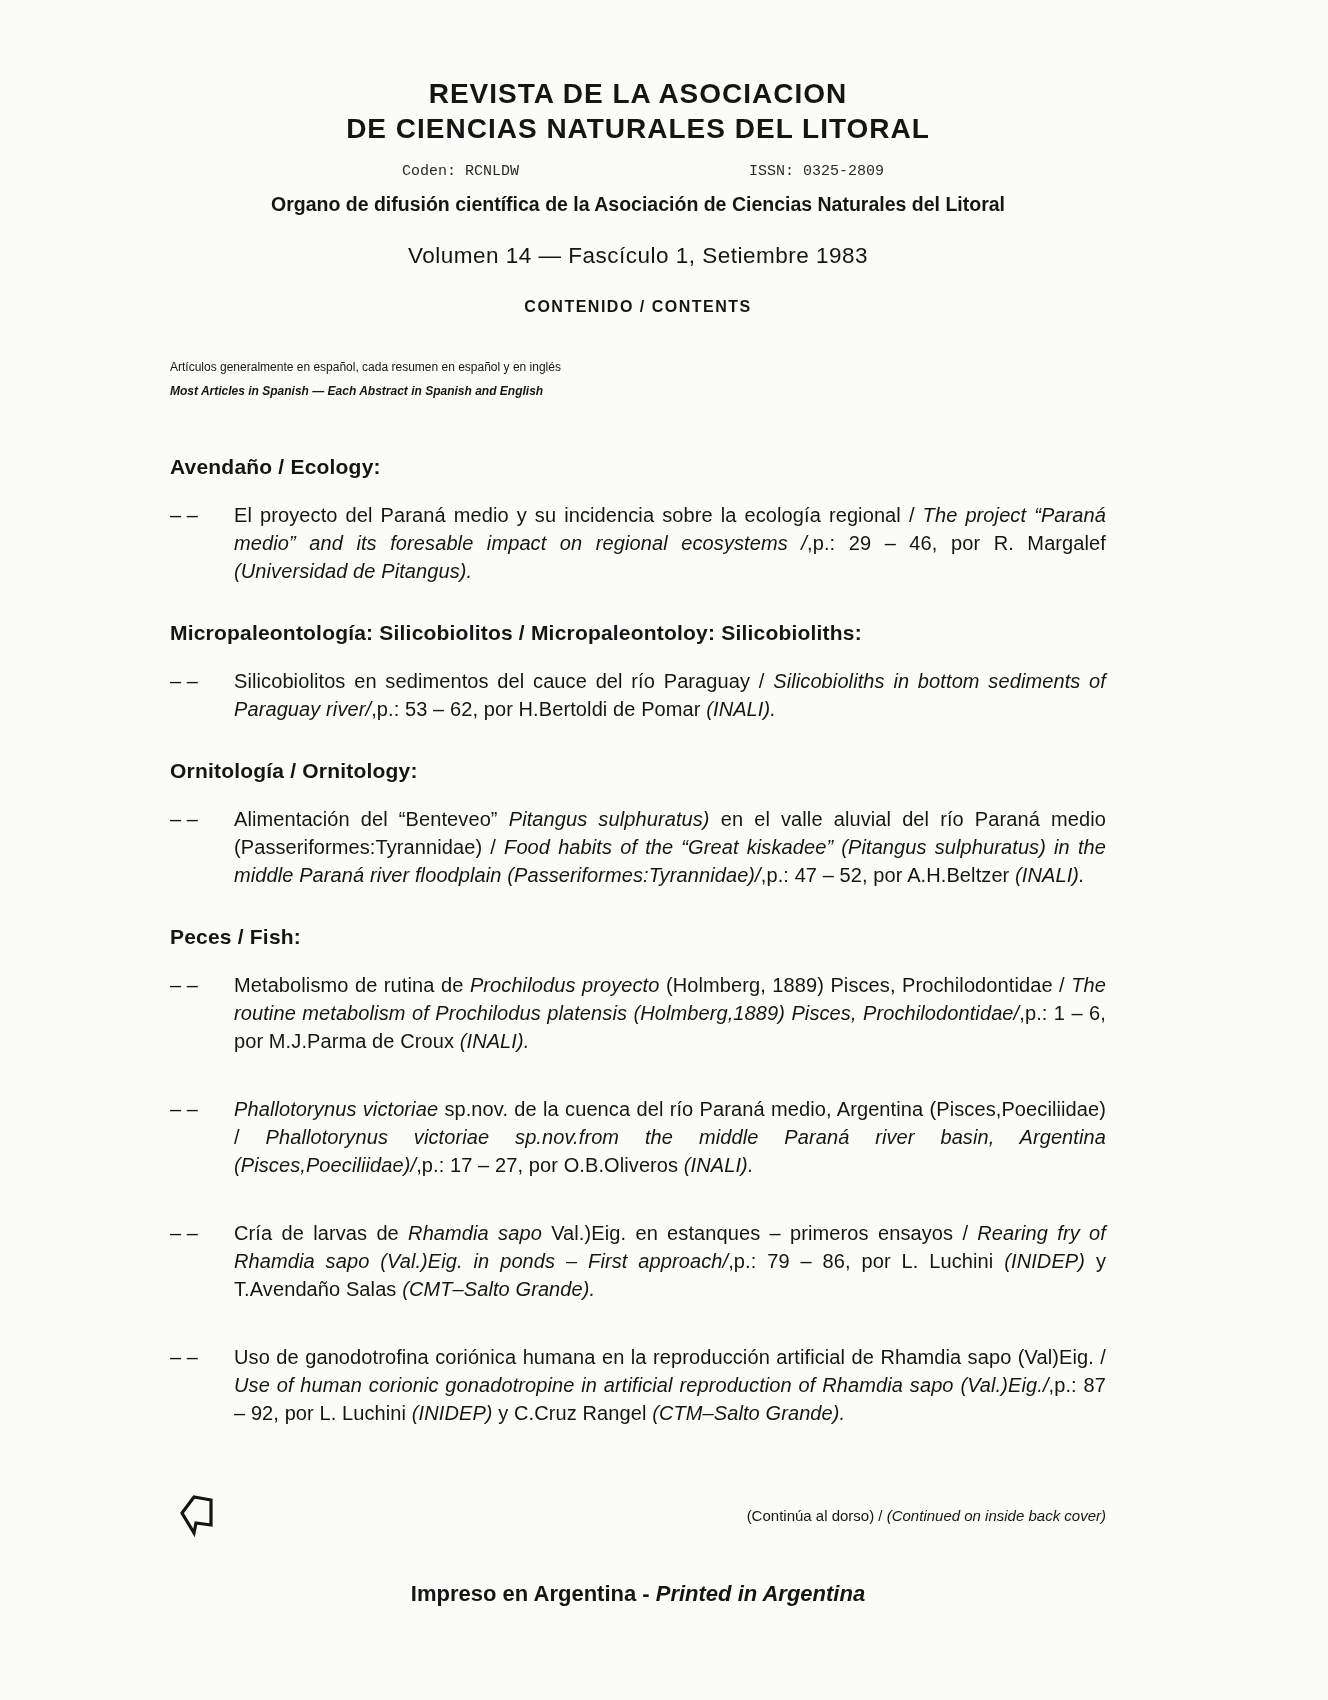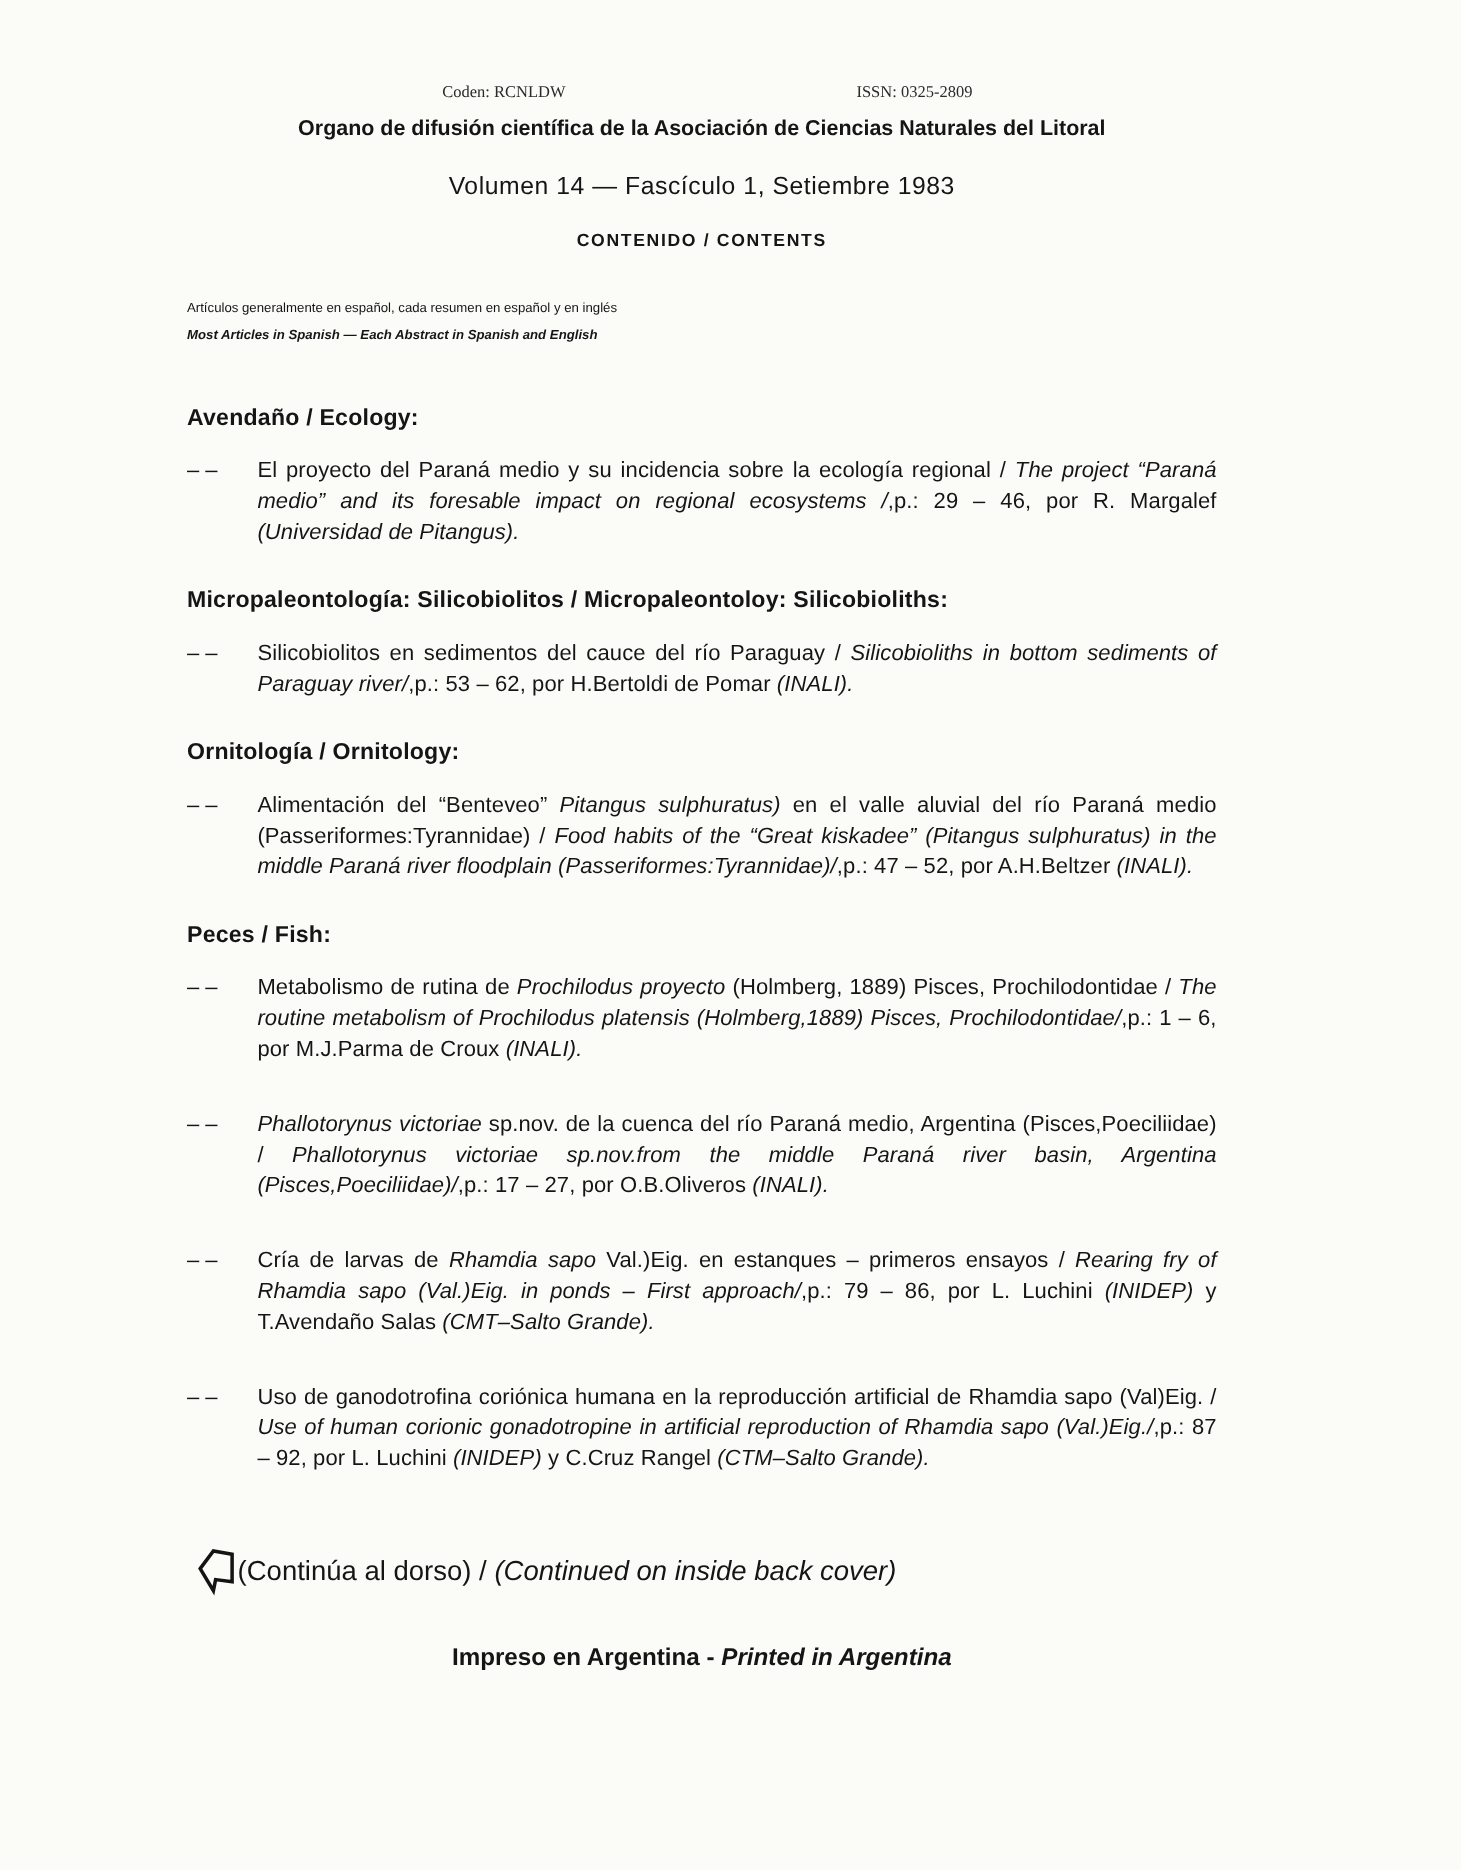--- a/index.html
+++ b/index.html
@@ -10,53 +10,57 @@
     color:#151515;
     font-family:"Liberation Sans", sans-serif;
   }
   .page { position:relative; width:1328px; height:1700px; padding-top:76px; overflow:hidden; }
   .content { width:936px; margin-left:170px; }
 
   .hdr-title {
     text-align:center; font-weight:bold; font-size:28px; line-height:35px; letter-spacing:1px;
   }
   .meta-row {
-    display:flex; justify-content:space-between;
+    margin-top:17px; display:flex; justify-content:space-between;
     padding:0 222px 0 232px;
-    font-family:Liberation Serif, serif; font-size:15px; color:#2a2a2a;text-align:right;
+    font-family:Liberation Mono, monospace; font-size:15px; color:#2a2a2a;text-align:right;
   }
   .subtitle { margin-top:13px; text-align:center; font-weight:bold; font-size:19.5px; }
   .volume   { margin-top:27px; text-align:center; font-weight:normal; font-size:22.5px; letter-spacing:0.5px; }
   .contents-heading { margin-top:29px; text-align:center; font-weight:bold; font-size:16px; letter-spacing:1.5px; }
   .note { font-size:12px; line-height:24px; }
   .note-es { margin-top:39px; }
   .note-en { font-style:italic; font-weight:bold; }
 
   .section-heading { margin-top:36px; font-size:21px; font-weight:bold; letter-spacing:0.2px; }
   .section-heading.first { margin-top:52px; }
 
   .entry { display:flex; margin-top:22px; }
   .entry + .entry { margin-top:40px; }
   .marker { flex:0 0 64px; font-size:20px; line-height:28px; white-space:nowrap; }
   .entry-text { flex:1; font-size:20px; line-height:28px; text-align:justify; letter-spacing:0.1px; }
   .it { font-style:italic; }
 
   .footer-cont {
     display:flex; align-items:center; gap:0;
-    margin:64px 0 0 8px; font-size:25px;
+    margin:64px 0 0 8px; font-size:15px;justify-content:space-between;
   }
   .arrow-wrap { width:38px; height:48px; flex:0 0 38px; }
   .imprint { margin-top:42px; text-align:center; font-size:22px; font-weight:bold; }
 </style>
 </head>
 <body>
 
 <div class="page">
   <div class="content">
 
+    <h1 class="hdr-title">
+      <span>REVISTA DE LA ASOCIACION</span><br>
+      <span>DE CIENCIAS NATURALES DEL LITORAL</span>
+    </h1>
 
     <div class="meta-row">
       <span>Coden: RCNLDW</span>
       <span>ISSN: 0325-2809</span>
     </div>
 
     <div class="subtitle">Organo de difusión científica de la Asociación de Ciencias Naturales del Litoral</div>
 
     <div class="volume">Volumen 14 — Fascículo 1, Setiembre 1983</div>
 

